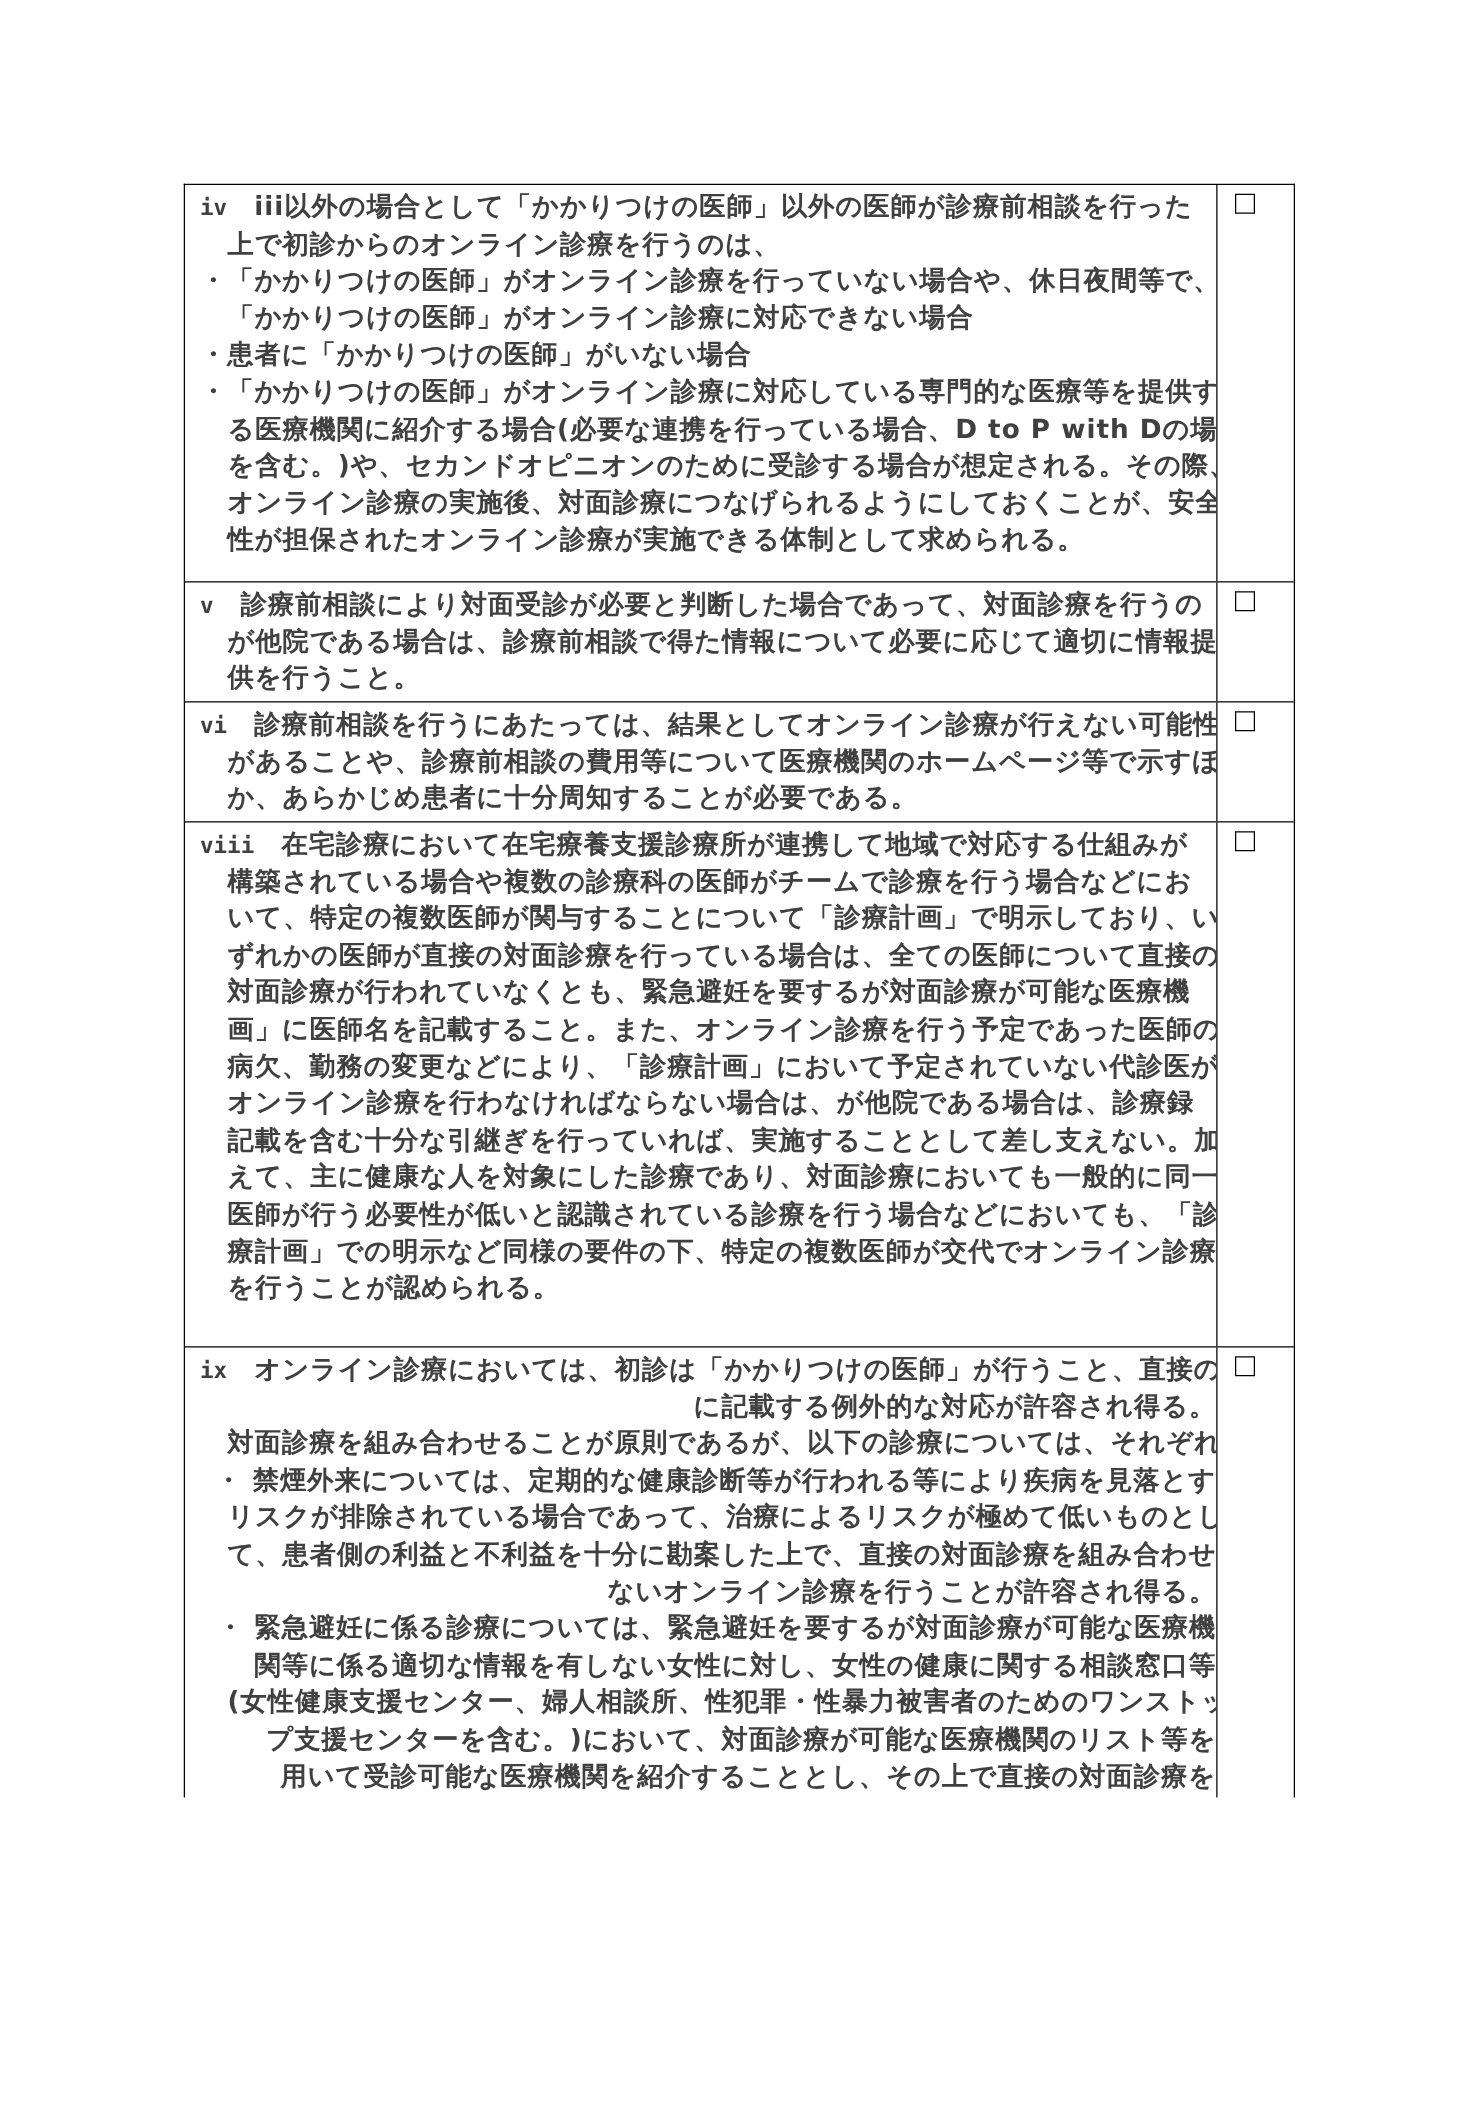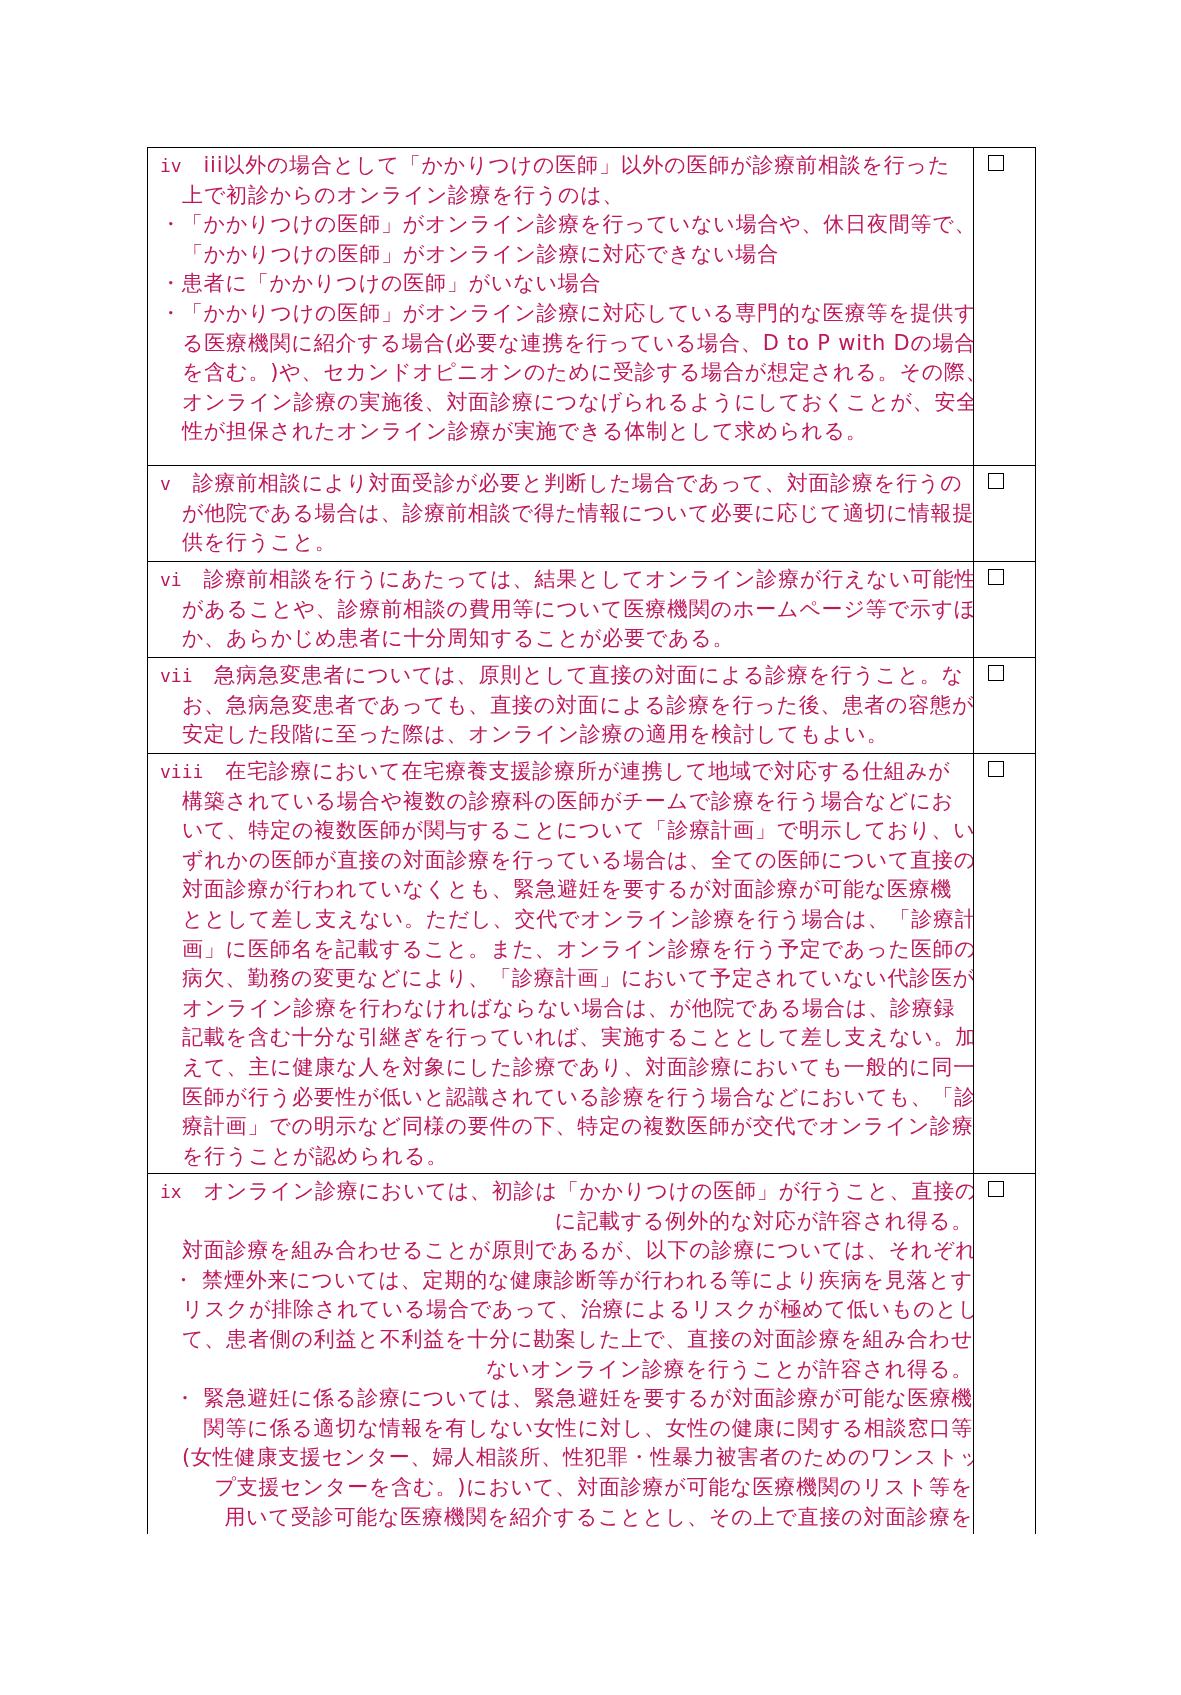--- a/index.html
+++ b/index.html
@@ -8,21 +8,22 @@
     position: absolute; left: 147px; top: 147px; width: 889px;
     border-top: 1px solid #000; border-left: 1px solid #000; border-right: 1px solid #000;
     box-sizing: border-box;
   }
   .row { display: flex; border-bottom: 1px solid #000; box-sizing: border-box; }
   .row.last { border-bottom: none; text-align: right; }
   .text-cell {
     width: 826px; box-sizing: border-box; padding: 3px 0 0 12px;
     border-right: 1px solid #000; overflow: hidden;
     font-family: "DejaVu Sans", sans-serif; font-size: 21px; letter-spacing: 0.8px;
-    color: #be185d;
+    color: #404040;
+    font-weight: bold;
   }
   .line { height: 29.6px; line-height: 29.6px; white-space: nowrap; }
   .line.ind { padding-left: 22px; }
   .prefix { font-family: "DejaVu Sans Mono", monospace; font-size: 18px; letter-spacing: 0; }
   .check-cell { flex: 1; position: relative; }
   .checkbox {
     position: absolute; left: 14px; top: 7px; width: 16px; height: 16px;
     border: 1.3px solid #000; box-sizing: border-box; display: block; background: #fff;
   }
 </style>
@@ -64,39 +65,28 @@
     <div class="text-cell">
       <div class="line"><span class="prefix">vi</span><span>　診療前相談を行うにあたっては、結果としてオンライン診療が行えない可能性</span></div>
       <div class="line ind">があることや、診療前相談の費用等について医療機関のホームページ等で示すほ</div>
       <div class="line ind">か、あらかじめ患者に十分周知することが必要である。</div>
     </div>
     <div class="check-cell">
       <span class="checkbox"></span>
     </div>
   </div>
 
-  <div class="row" style="height:96px">
-    <div class="text-cell">
-      <div class="line"><span class="prefix">vii</span><span>　急病急変患者については、原則として直接の対面による診療を行うこと。な</span></div>
-      <div class="line ind">お、急病急変患者であっても、直接の対面による診療を行った後、患者の容態が</div>
-      <div class="line ind">安定した段階に至った際は、オンライン診療の適用を検討してもよい。</div>
-    </div>
-    <div class="check-cell">
-      <span class="checkbox"></span>
-    </div>
-  </div>
 
   <div class="row" style="height:420px">
     <div class="text-cell">
       <div class="line"><span class="prefix">viii</span><span>　在宅診療において在宅療養支援診療所が連携して地域で対応する仕組みが</span></div>
       <div class="line ind">構築されている場合や複数の診療科の医師がチームで診療を行う場合などにお</div>
       <div class="line ind">いて、特定の複数医師が関与することについて「診療計画」で明示しており、い</div>
       <div class="line ind">ずれかの医師が直接の対面診療を行っている場合は、全ての医師について直接の</div>
       <div class="line ind">対面診療が行われていなくとも、緊急避妊を要するが対面診療が可能な医療機</div>
-      <div class="line ind">ととして差し支えない。ただし、交代でオンライン診療を行う場合は、「診療計</div>
       <div class="line ind">画」に医師名を記載すること。また、オンライン診療を行う予定であった医師の</div>
       <div class="line ind">病欠、勤務の変更などにより、「診療計画」において予定されていない代診医が</div>
       <div class="line ind">オンライン診療を行わなければならない場合は、が他院である場合は、診療録</div>
       <div class="line ind">記載を含む十分な引継ぎを行っていれば、実施することとして差し支えない。加</div>
       <div class="line ind">えて、主に健康な人を対象にした診療であり、対面診療においても一般的に同一</div>
       <div class="line ind">医師が行う必要性が低いと認識されている診療を行う場合などにおいても、「診</div>
       <div class="line ind">療計画」での明示など同様の要件の下、特定の複数医師が交代でオンライン診療</div>
       <div class="line ind">を行うことが認められる。</div>
     </div>
     <div class="check-cell">

